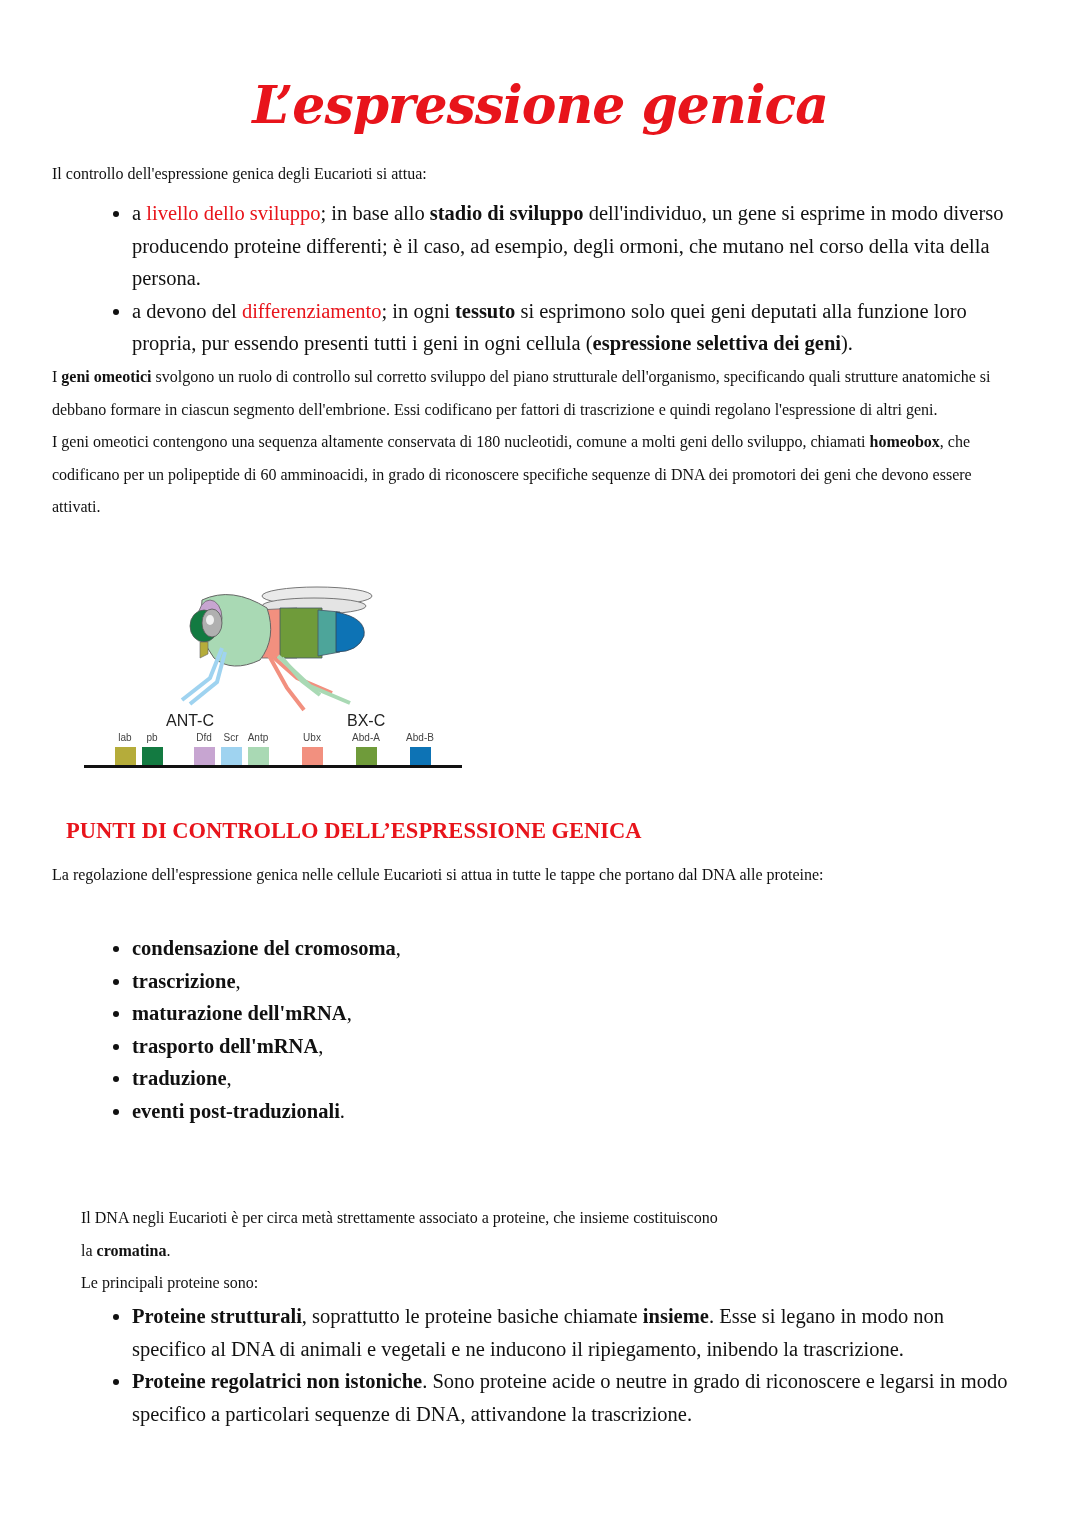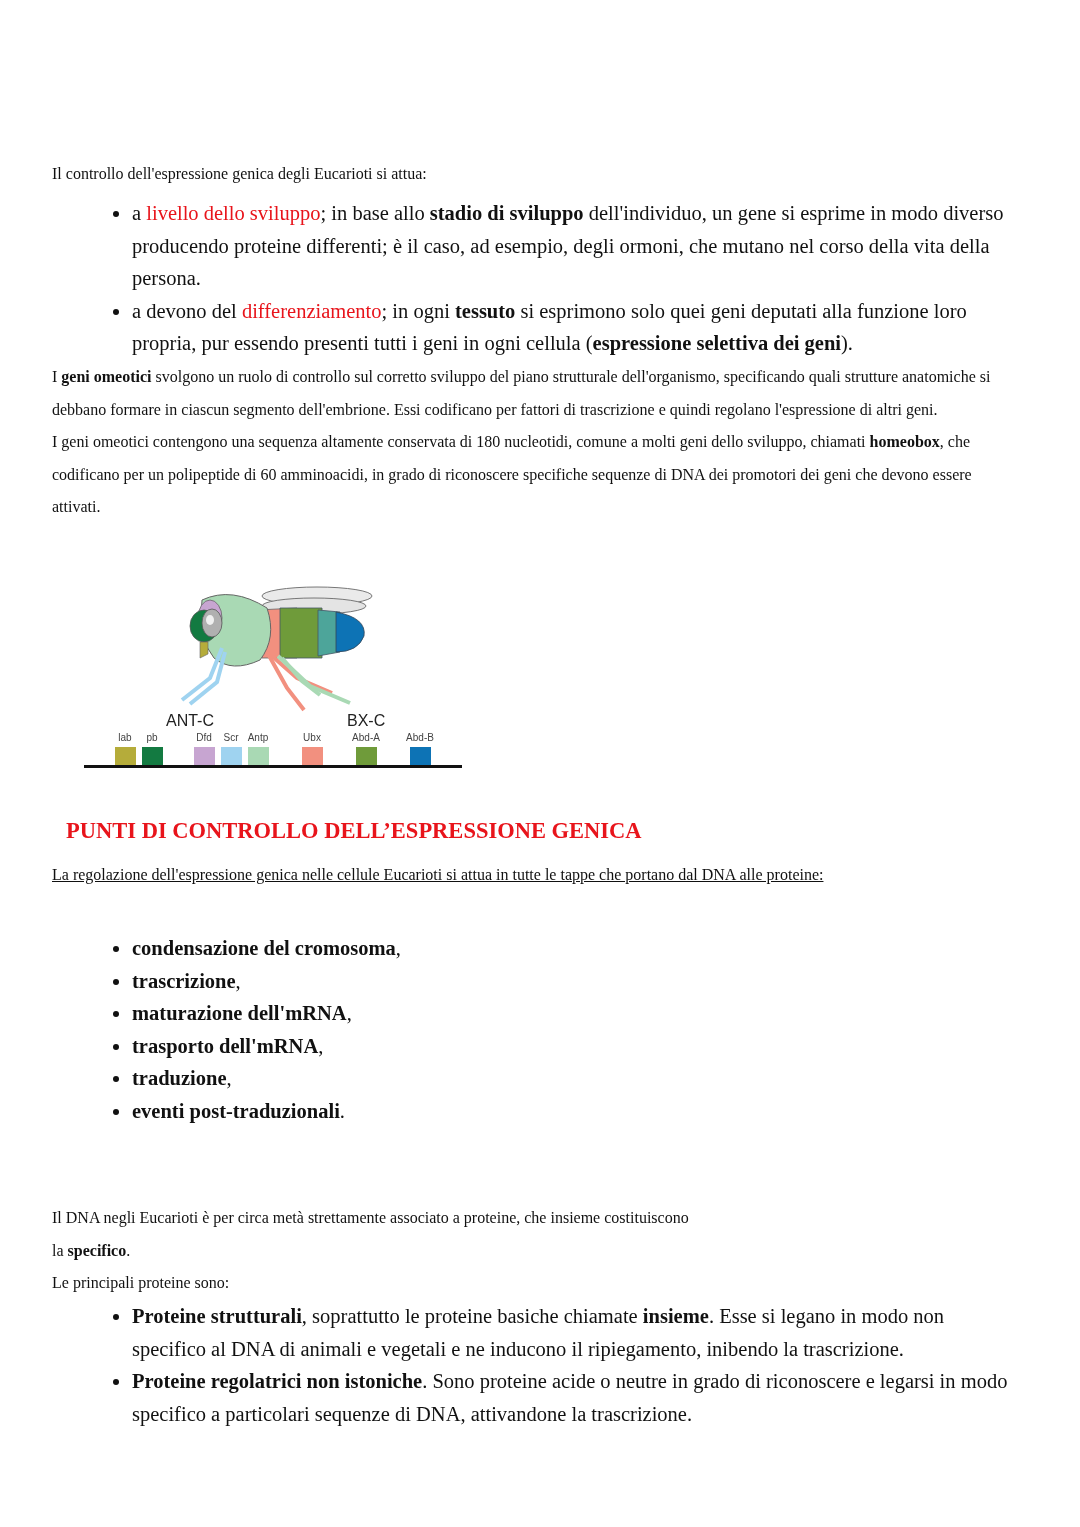--- a/index.html
+++ b/index.html
@@ -18,20 +18,21 @@
   .figure { position: absolute; left: 82px; top: 578px; width: 380px; height: 195px; }
   .caption { position: absolute; left: 478px; top: 606px; width: 540px; text-align: center;
              font-family: "DejaVu Sans", sans-serif; font-weight: bold; font-size: 17px; line-height: 32.5px; color: #111; letter-spacing: -0.3px; }
   .caption u { font-style: italic; }
 </style>
 </head>
 <body>
 
 <div class="page">
 
+  <div class="title">L’espressione genica</div>
 
   <p class="p" style="top:158px;">Il controllo dell'espressione genica degli Eucarioti si attua:</p>
 
   <ul class="bl" style="top:197px;">
     <li>
       <span>a </span><span class="red">livello dello sviluppo</span><span>; in base allo </span><b>stadio di sviluppo</b><span> dell'individuo, un gene si esprime in modo diverso producendo proteine differenti; è il caso, ad esempio, degli ormoni, che mutano nel corso della vita della persona.</span>
     </li>
     <li>
       <span>a devono del </span><span class="red">differenziamento</span><span>; in ogni </span><b>tessuto</b><span> si esprimono solo quei geni deputati alla funzione loro propria, pur essendo presenti tutti i geni in ogni cellula (</span><b>espressione selettiva dei geni</b><span>).</span>
     </li>
@@ -91,35 +92,35 @@
         <div style="position: absolute; top: 154px; width: 40px; text-align: center; font: 10px &quot;Liberation Sans&quot;, sans-serif; color: rgb(68, 68, 68); left: 264px;">Abd-A</div>
         <div style="position: absolute; top: 169px; width: 21px; height: 18px; background: rgb(111, 155, 58); left: 274px;"></div>
         <div style="position: absolute; top: 154px; width: 40px; text-align: center; font: 10px &quot;Liberation Sans&quot;, sans-serif; color: rgb(68, 68, 68); left: 318px;">Abd-B</div>
         <div style="position: absolute; top: 169px; width: 21px; height: 18px; background: rgb(13, 115, 181); left: 328px;"></div>
       </div>
   </div>
 
 
   <h2 class="heading" style="top:818px;">PUNTI DI CONTROLLO DELL’ESPRESSIONE GENICA</h2>
 
-  <p class="p" style="top:859px;text-decoration:underline;">La regolazione dell'espressione genica nelle cellule Eucarioti si attua in tutte le tappe che portano dal DNA alle proteine:</p>
+  <p class="p" style="top:859px;">La regolazione dell'espressione genica nelle cellule Eucarioti si attua in tutte le tappe che portano dal DNA alle proteine:</p>
 
   <ul class="bl" id="s1-list" style="top:932px;">
     <li><b>condensazione del cromosoma</b><span>,</span></li>
     <li><b>trascrizione</b><span>,</span></li>
     <li><b>maturazione dell'mRNA</b><span>,</span></li>
     <li><b>trasporto dell'mRNA</b><span>,</span></li>
     <li><b>traduzione</b><span>,</span></li>
     <li><b>eventi post-traduzionali</b><span>.</span></li>
   </ul>
 
 
-  <p class="p" style="top:1202px;">
+  <p class="p" style="top:1202px;margin-left:29px;">
     <span>Il DNA negli Eucarioti è per circa metà strettamente associato a proteine, che insieme costituiscono</span><br>
-    <span>la </span><b>specifico</b><span>.</span><br>
+    <span>la </span><b>cromatina</b><span>.</span><br>
     <span>Le principali proteine sono:</span>
   </p>
 
   <ul class="bl" style="top:1300px;">
     <li>
       <b>Proteine strutturali</b><span>, soprattutto le proteine basiche chiamate </span><b>insieme</b><span>. Esse si legano in modo non specifico al DNA di animali e vegetali e ne inducono il ripiegamento, inibendo la trascrizione.</span>
     </li>
     <li>
       <b>Proteine regolatrici non istoniche</b><span>. Sono proteine acide o neutre in grado di riconoscere e legarsi in modo specifico a particolari sequenze di DNA, attivandone la trascrizione.</span>
     </li>

